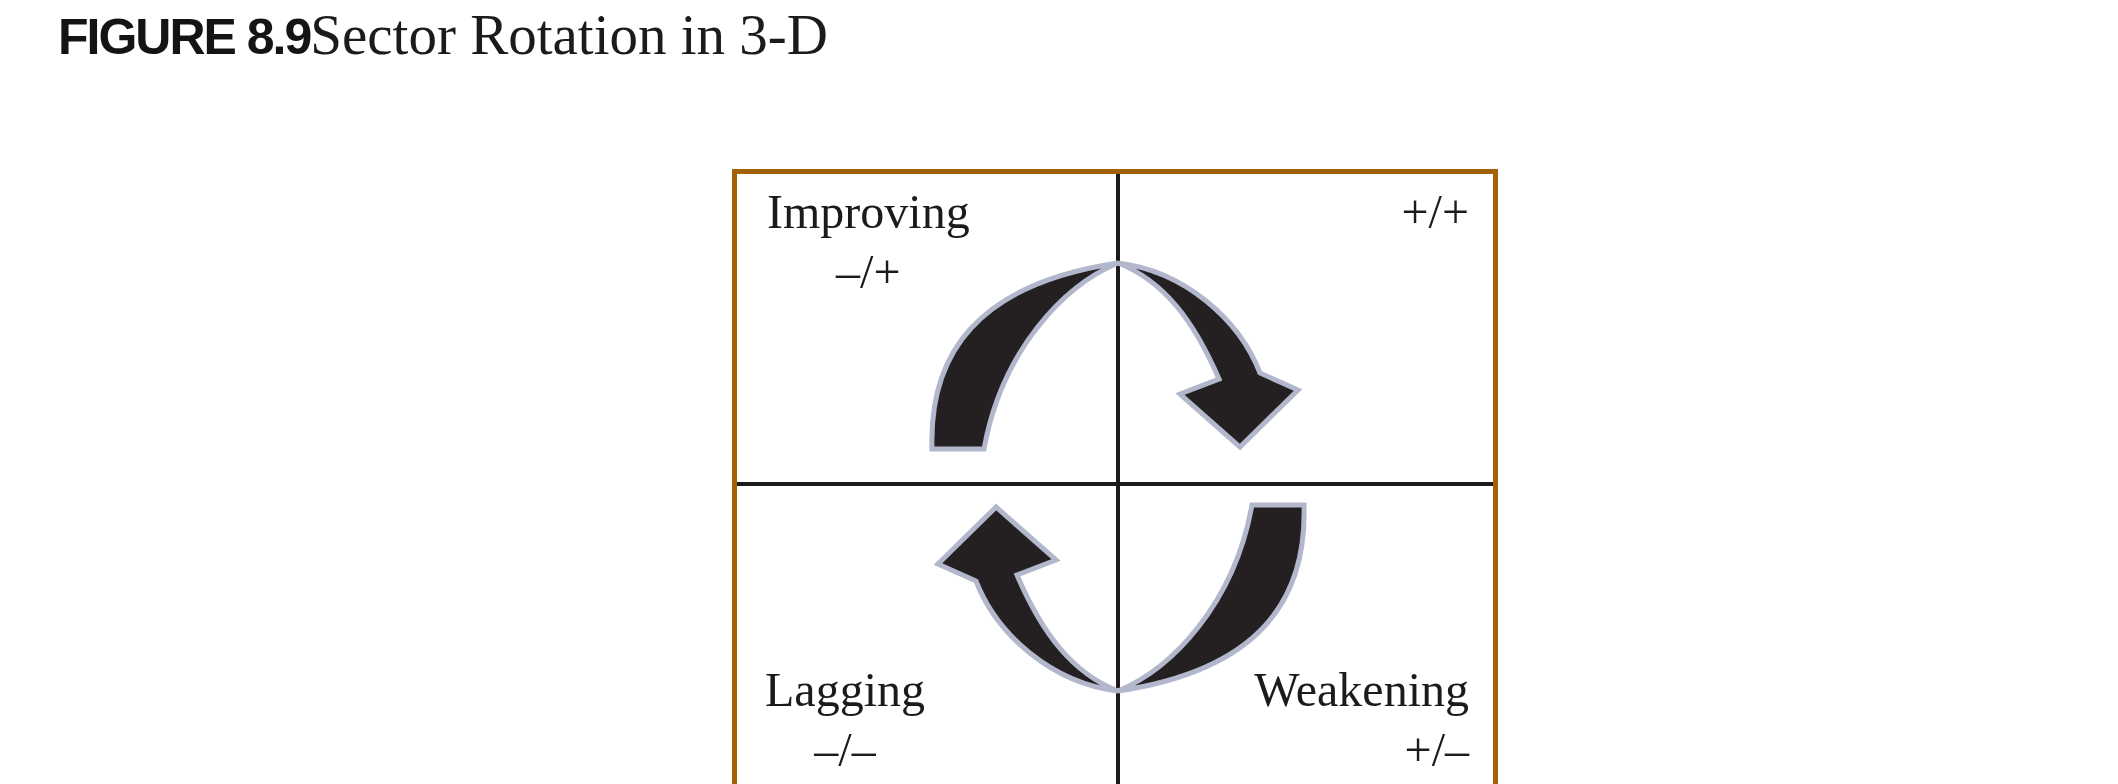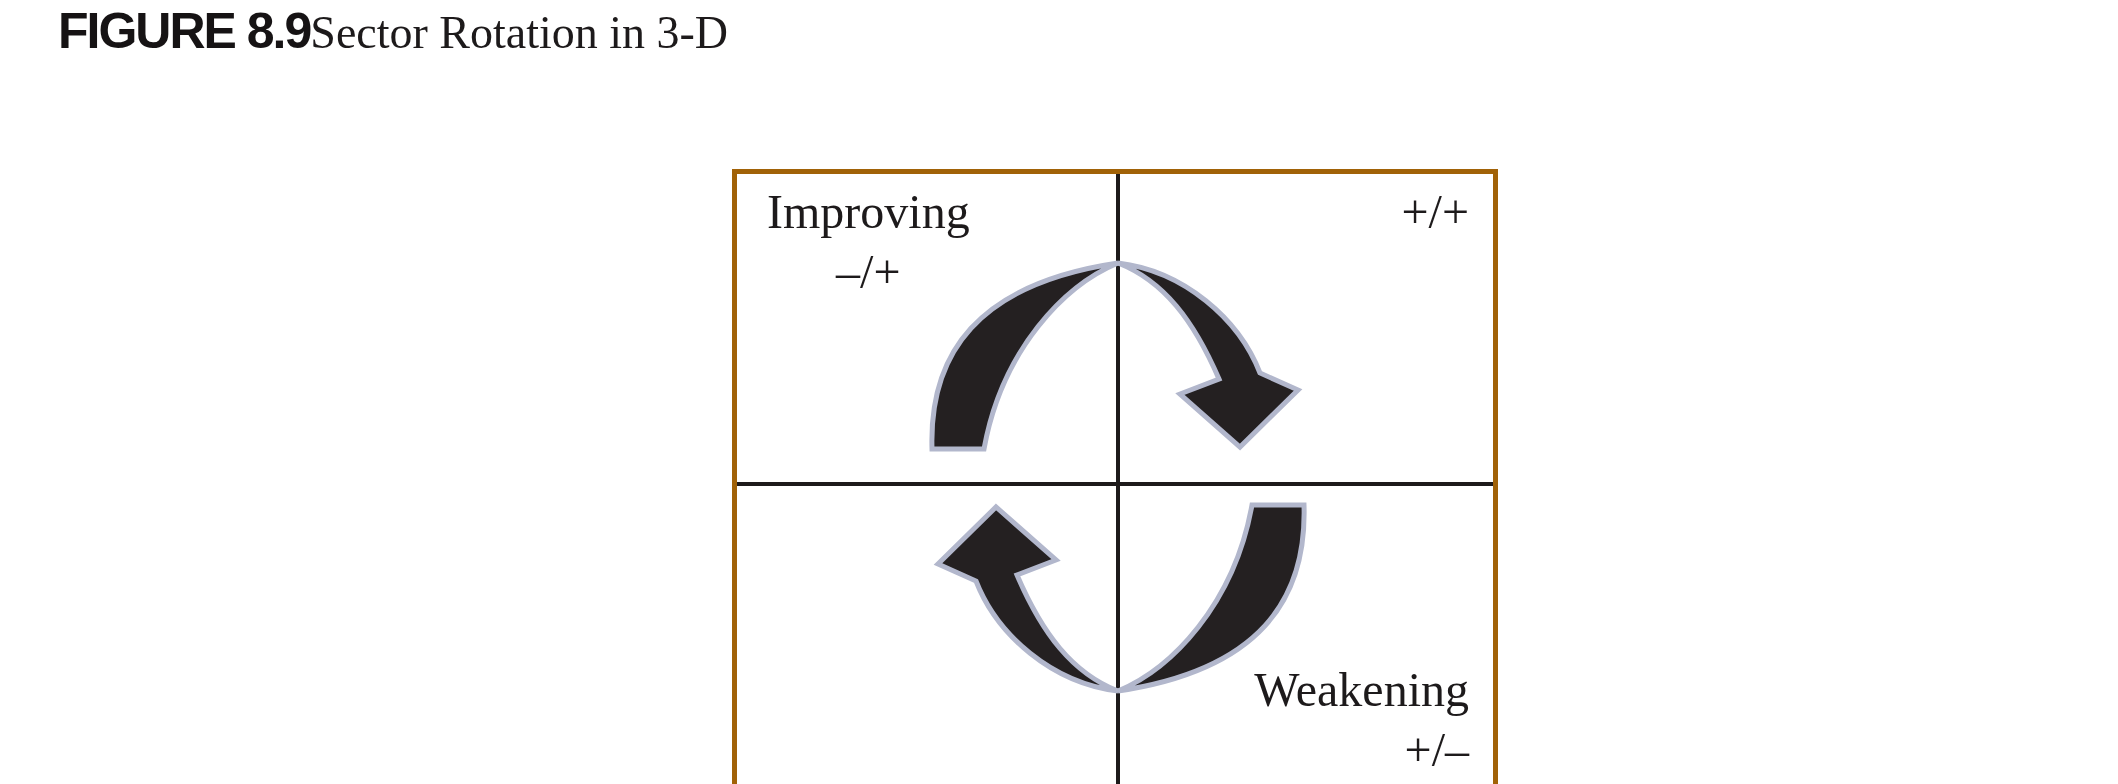--- a/index.html
+++ b/index.html
@@ -18,21 +18,21 @@
     margin-left:48px;
   }
   .caption .fig-label{
     font-family:"Liberation Sans",sans-serif;
     font-weight:bold;
     font-size:50px;
     letter-spacing:-2px;
     color:#161314;
   }
   .caption .fig-title{
-    font-size:46px;
+    font-size:57px;
     color:#1d1a1b;
   }
   .grid{
     position:absolute;left:732px;top:130px;
     width:756px;height:618px;
     border:5px solid #a16207;
     background:#ffffff;
     margin-top:39px;
   }
   .vline{
@@ -99,20 +99,24 @@
 
     <div class="qlabel q-improving">
       <div>Improving</div>
       <div>–/+</div>
     </div>
 
     <div class="qlabel q-leading">
       <div>+/+</div>
     </div>
 
+    <div class="qlabel q-lagging">
+      <div>Lagging</div>
+      <div>–/–</div>
+    </div>
 
     <div class="qlabel q-weakening">
       <div>Weakening</div>
       <div>+/–</div>
     </div>
 
   </div>
 </div>
 
 </body></html>

